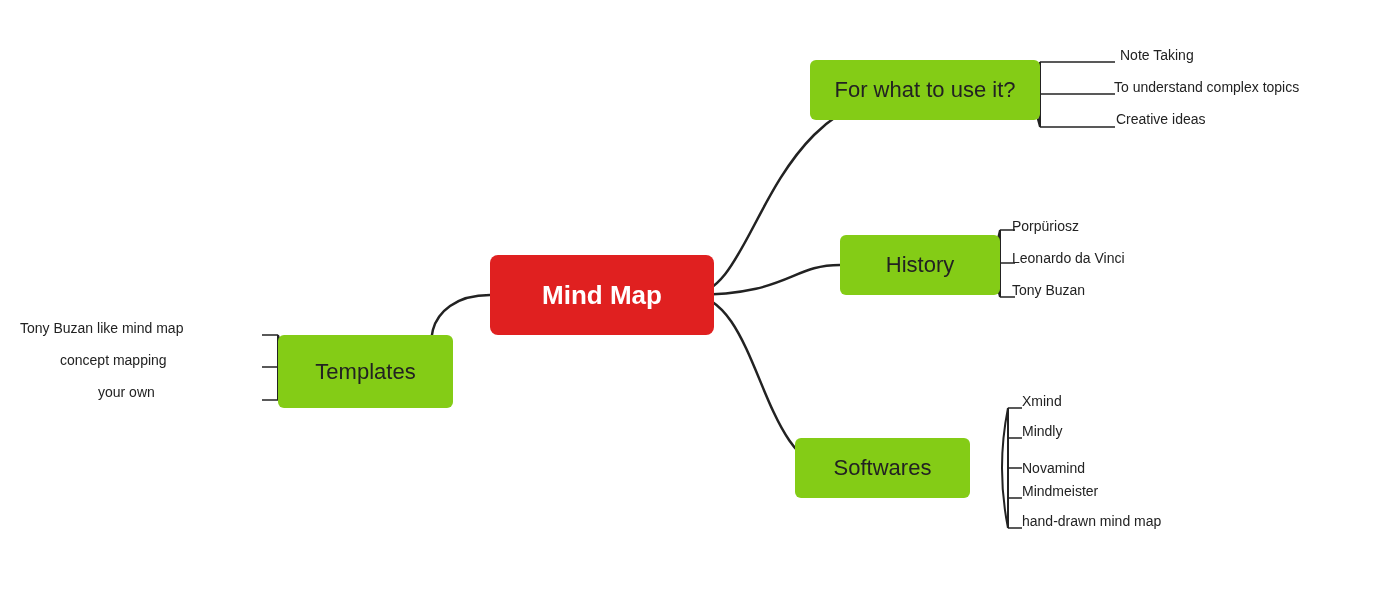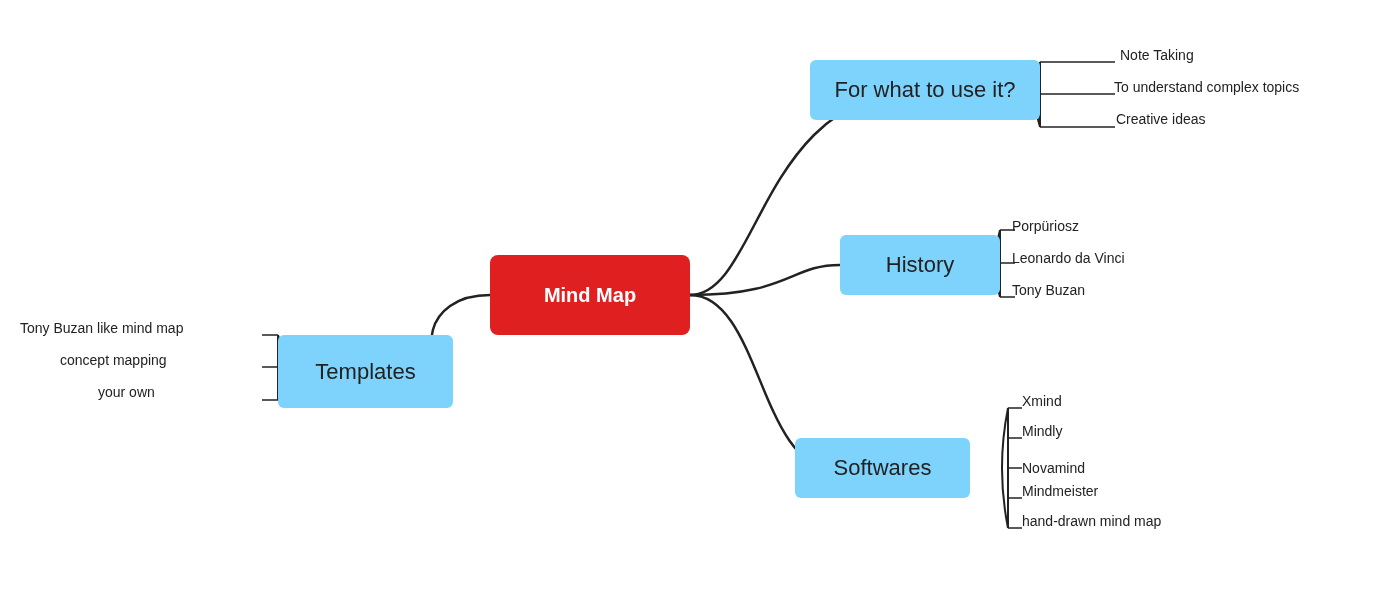--- a/index.html
+++ b/index.html
@@ -21,31 +21,31 @@
     .node {
       position: absolute;
       display: flex;
       align-items: center;
       justify-content: center;
       border-radius: 6px;
     }
     .node-center {
       background: #e02020;
       color: #fff;
-      font-size: 20px;
+      font-size: 26px;
       font-weight: 700;
-      width: 200px;
+      width: 224px;
       height: 80px;
       left: 490px;
       top: 255px;
       border-radius: 8px;
       text-align: right;
     }
     .node-secondary {
-      background: #7dd3fc;
+      background: #84cc16;
       color: #222;
       font-size: 22px;
       font-weight: 400;
       border-radius: 6px;
     }
     .node-use {
       width: 230px;
       height: 60px;
       left: 810px;
       top: 60px;

